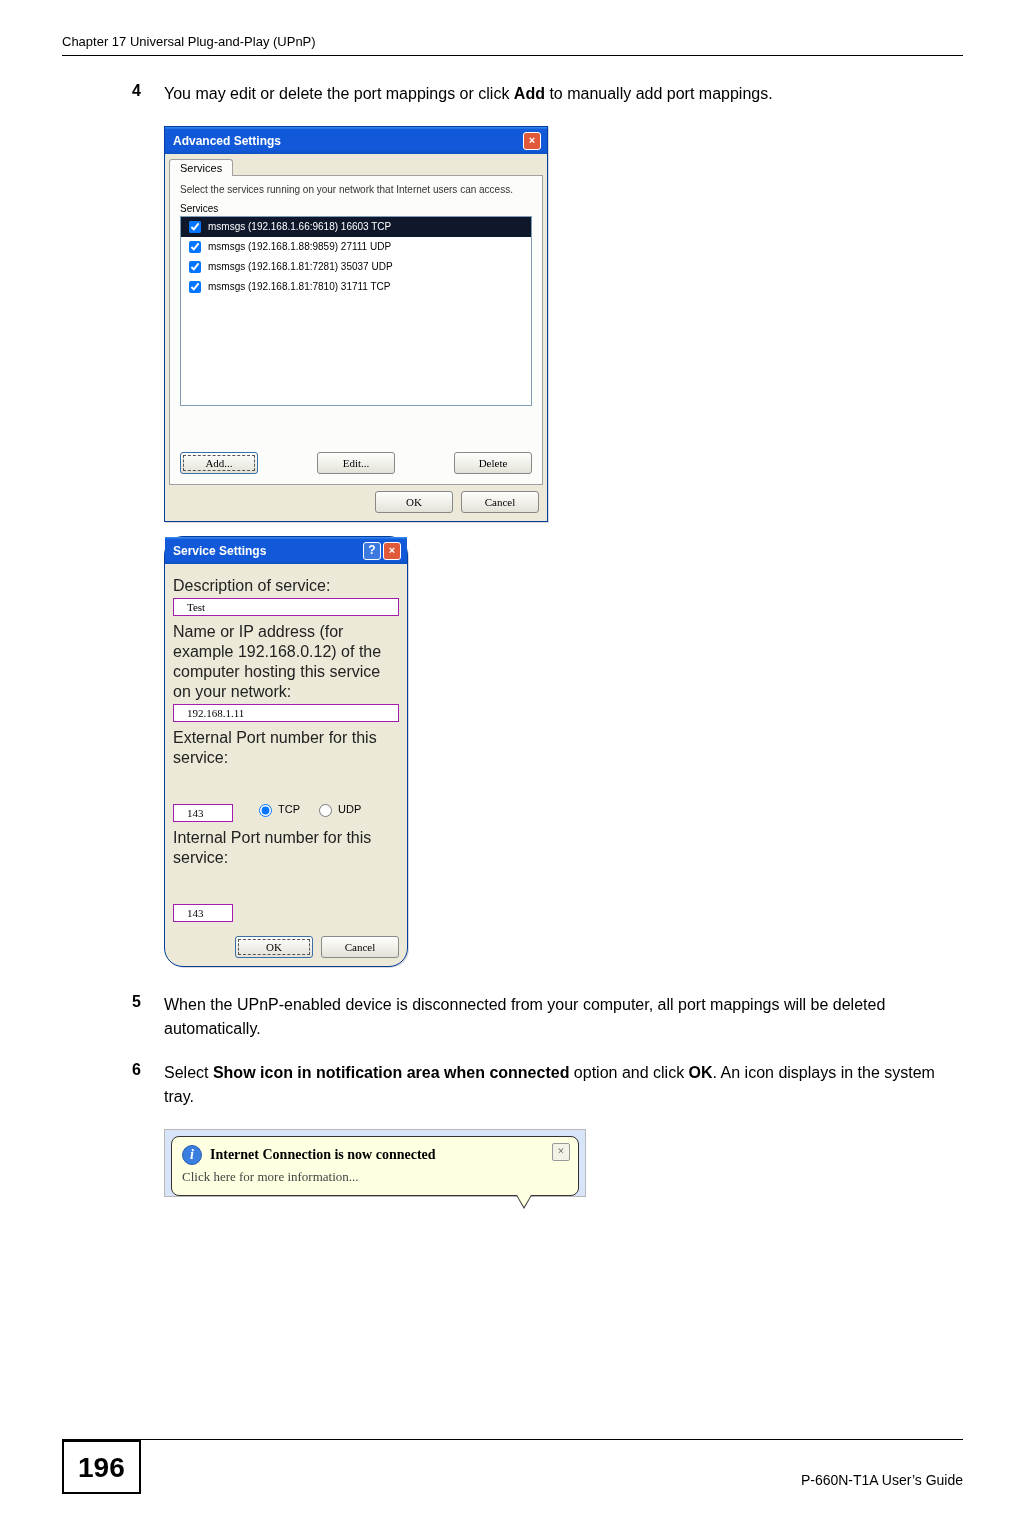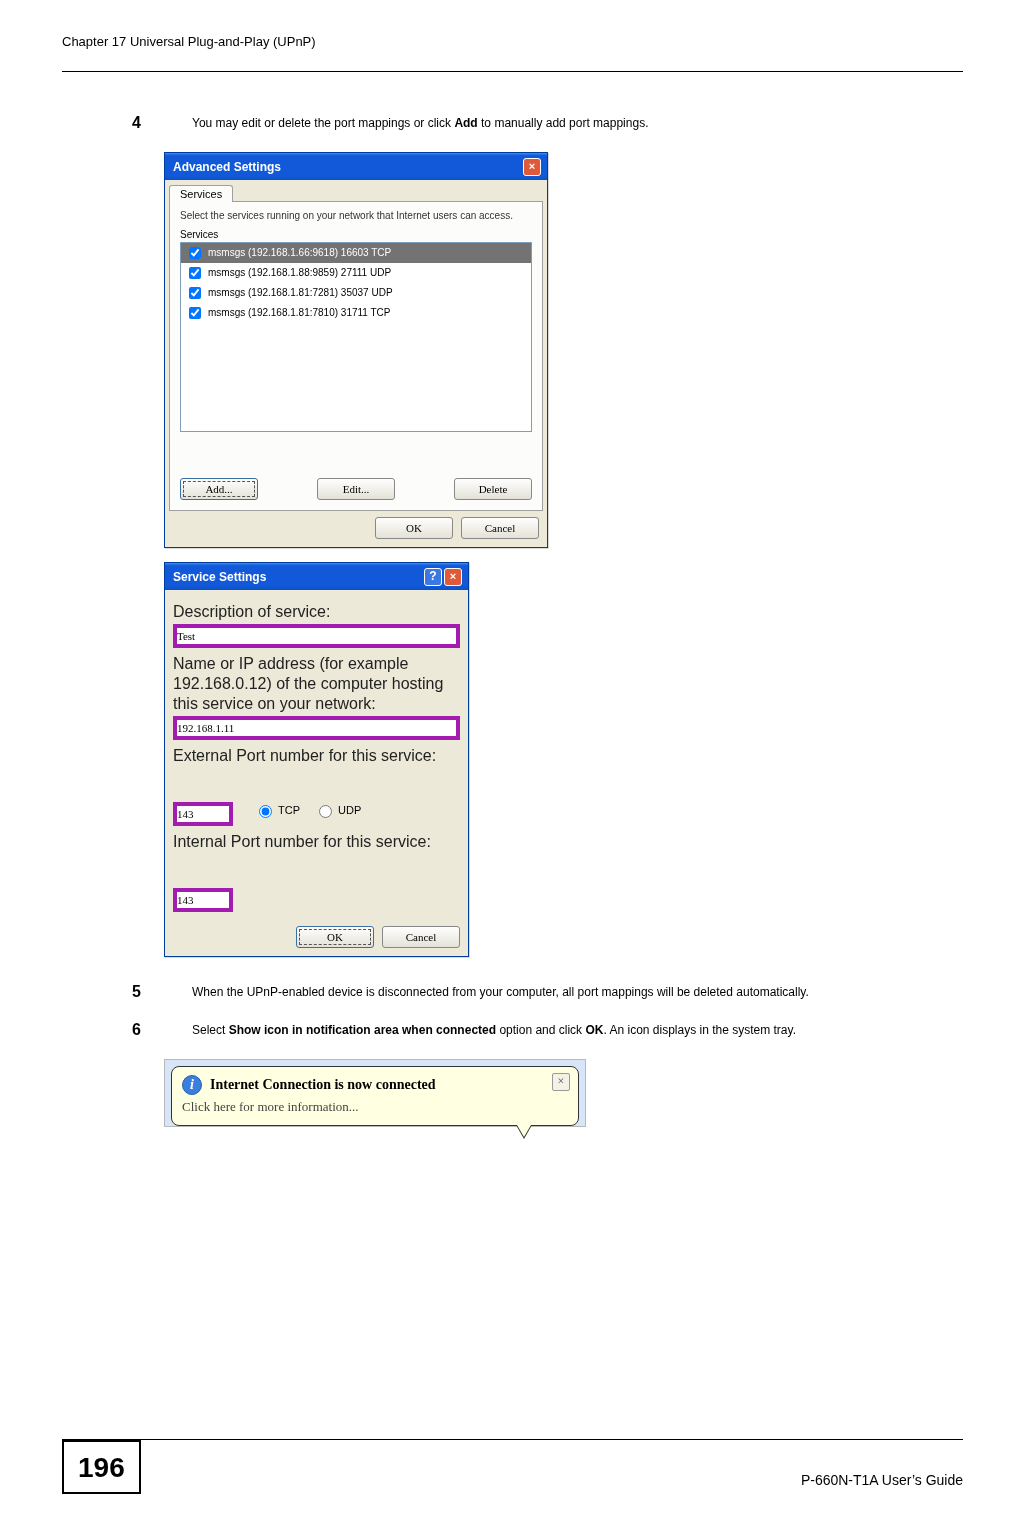--- a/index.html
+++ b/index.html
@@ -12,42 +12,41 @@
     position: relative;
   }
   .page {
     padding: 34px 62px 0 62px;
     position: relative;
     height: 100%;
   }
   .running-header {
     font-size: 13px;
     color: #000;
-    padding-bottom: 22px;
+    padding-bottom: 6px;
     border-bottom: 1.5px solid #000;
-    margin-bottom: 42px;
+    margin-bottom: 26px;
   }
   .content {
     padding-left: 70px;
     padding-right: 28px;
   }
   .step {
     display: flex;
     margin-bottom: 20px;
   }
   .step-num {
     width: 32px;
     flex-shrink: 0;
     font-weight: bold;
     font-size: 16px;
   }
   .step-body {
-    font-size: 12px;
+    font-size: 16px;
     line-height: 1.5;
-    margin-left: 28px;
   }
   .step-body b { font-weight: bold; }
 
   
   .xp-win {
     border: 1px solid #003d9e;
     background: #ece9d8;
     font-family: Tahoma, sans-serif;
     font-size: 11px;
     color: #000;
@@ -127,21 +126,21 @@
   .svc-item {
     display: flex;
     align-items: center;
     gap: 4px;
     padding: 1px 4px;
     font-size: 10px;
     white-space: nowrap;
   }
   .svc-item input[type=checkbox]{ width:12px; height:12px; }
   .svc-item.selected {
-    background: #737373;
+    background: #0f172a;
     color: #fff;
   }
   .btn-row {
     display: flex;
     justify-content: flex-end;
     gap: 10px;
     margin-top: 10px;
   }
   .btn-row.inside {
     justify-content: space-between;
@@ -162,29 +161,29 @@
   .xp-btn.default { outline: 1px dashed #555; outline-offset: -4px; border-color:#3b6ea5; }
 
   .bottom-row {
     display: flex;
     justify-content: flex-end;
     gap: 8px;
     padding: 0 8px 8px 0;
   }
 
   
-  .ss-win { width: 305px; }
+  .ss-win { width: 244px; border-radius: 19px; }
   .ss-body label { display:block; font-size:16px; color:#222; margin-top:6px; line-height:1.25;}
   .ss-input {
     display: block;
-    border: 4px solid #a21caf;
+    border: 1px solid #a21caf;
     background: #fff;
     font-family: Tahoma;
     font-size: 11px;
-    padding: 2px 0;
+    padding: 2px 13px;
     margin-top: 2px;
   }
   .ss-input.full { width: 100%; }
   .port-input { width: 60px; display:inline-block;margin-top:36px;}
   .proto {
     display:inline-flex; align-items:center; gap:14px; margin-left:18px;
     font-size:11px;
   }
   .proto .rad { display:inline-flex; align-items:center; gap:3px;}
   .ss-ok-row { display:flex; justify-content:flex-end; gap:8px; padding:6px 8px 8px 0;}

